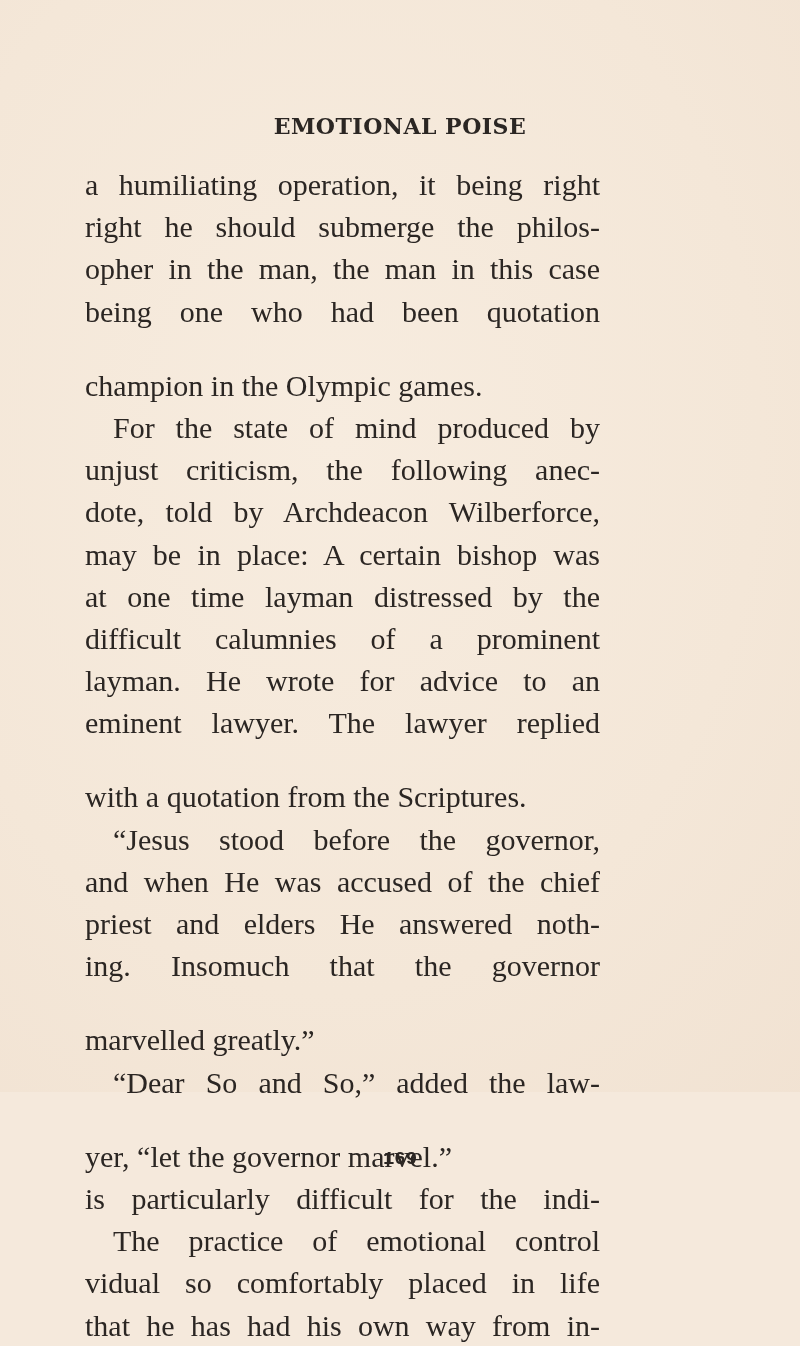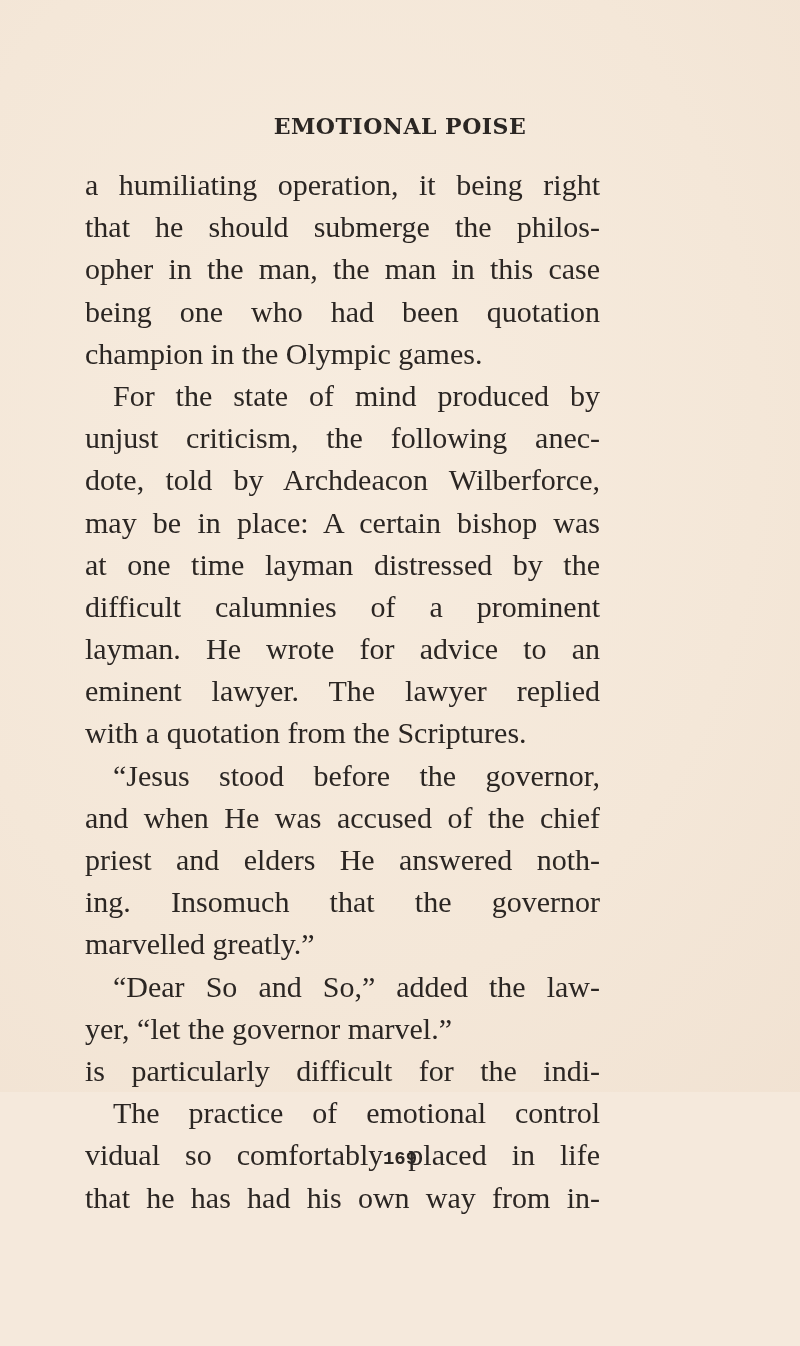--- a/index.html
+++ b/index.html
@@ -47,20 +47,21 @@
     }
     .line {
       display: block;
       white-space: nowrap;
       text-align: justify;
       text-align-last: justify;
       height: 42.2px;
     }
     .line.last {
       text-align-last: left;
+      margin-top: 32px;
     }
     .line.indent {
       padding-left: 28px;
     }
     .folio {
       position: absolute;
       top: 1148px;
       left: 0;
       width: 800px;
       text-align: center;
@@ -71,21 +72,21 @@
     }
   </style>
 </head>
 <body>
 
 <div class="page">
   <div class="running-head">EMOTIONAL POISE</div>
 
   <div class="body-text" id="body-text">
       <span class="line">a humiliating operation, it being right</span>
-      <span class="line">that he should submerge the philos-</span>
+      <span class="line">right he should submerge the philos-</span>
       <span class="line">opher in the man, the man in this case</span>
       <span class="line">being one who had been quotation</span>
       <span class="line last">champion in the Olympic games.</span>
       <span class="line indent">For the state of mind produced by</span>
       <span class="line">unjust criticism, the following anec-</span>
       <span class="line">dote, told by Archdeacon Wilberforce,</span>
       <span class="line">may be in place: A certain bishop was</span>
       <span class="line">at one time layman distressed by the</span>
       <span class="line">difficult calumnies of a prominent</span>
       <span class="line">layman. He wrote for advice to an</span>

